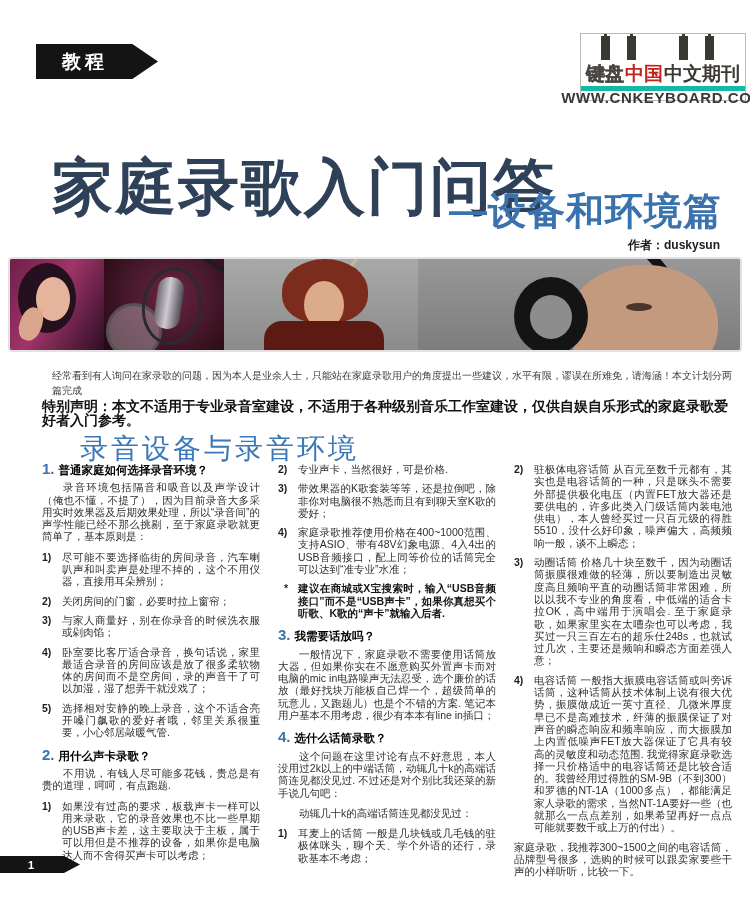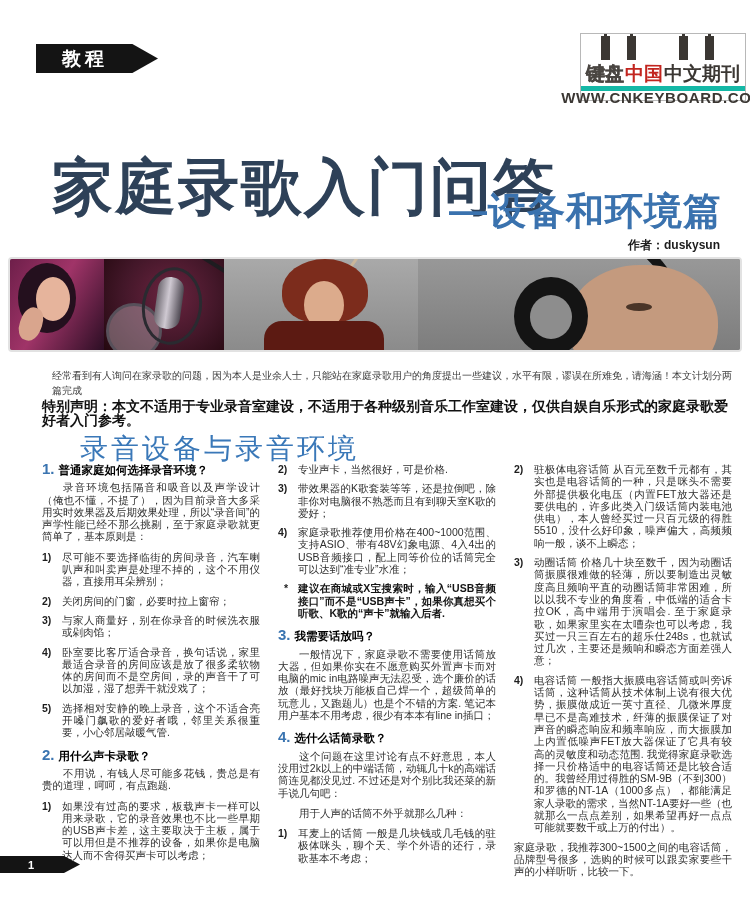--- a/index.html
+++ b/index.html
@@ -6,21 +6,21 @@
   body{
     width:750px;height:902px;overflow:hidden;position:relative;
     background:#ffffff;
     font-family:"Liberation Sans","DejaVu Sans",sans-serif;
     color:#2e2e2e;
   }
   .page{position:absolute;inset:0;background:#fff;}
 
   
   .tab{
-    position:absolute;left:36px;top:44px;width:122px;height:29px;
+    position:absolute;left:36px;top:44px;width:122px;height:35px;
     background:#141414;color:#fff;
     clip-path:polygon(0 0,79% 0,100% 50%,79% 100%,0 100%);
     display:flex;align-items:center;justify-content:center;
     padding-right:24px;box-sizing:border-box;
     font-size:19px;font-weight:bold;letter-spacing:4px;
   }
 
   
   .logo{
     position:absolute;right:4px;top:33px;width:166px;height:68px;
@@ -255,21 +255,21 @@
       <div class="qhead">
         <span class="qnum">3.</span>
         <span class="qtitle">我需要话放吗？</span>
       </div>
       <p class="p">一般情况下，家庭录歌不需要使用话筒放大器，但如果你实在不愿意购买外置声卡而对电脑的mic in电路噪声无法忍受，选个廉价的话放（最好找块万能板自己焊一个，超级简单的玩意儿，又跑题儿）也是个不错的方案. 笔记本用户基本不用考虑，很少有本本有line in插口；</p>
       <div class="qhead">
         <span class="qnum">4.</span>
         <span class="qtitle">选什么话筒录歌？</span>
       </div>
       <p class="p">这个问题在这里讨论有点不好意思，本人没用过2k以上的中端话筒，动辄几十k的高端话筒连见都没见过. 不过还是对个别比我还菜的新手说几句吧：</p>
-      <p class="p">用于人声的话筒不外乎就那么几种：</p>
+      <p class="p">动辄几十k的高端话筒连见都没见过：</p>
       <div class="li">
         <span class="ln">1)</span>
         <span class="lt">耳麦上的话筒 一般是几块钱或几毛钱的驻极体咪头，聊个天、学个外语的还行，录歌基本不考虑；</span>
       </div>
     </div>
 
     <div class="col">
       <div class="li">
         <span class="ln">2)</span>
         <span class="lt">驻极体电容话筒 从百元至数千元都有，其实也是电容话筒的一种，只是咪头不需要外部提供极化电压（内置FET放大器还是要供电的，许多此类入门级话筒内装电池供电），本人曾经买过一只百元级的得胜5510，没什么好印象，噪声偏大，高频频响一般，谈不上瞬态；</span>

